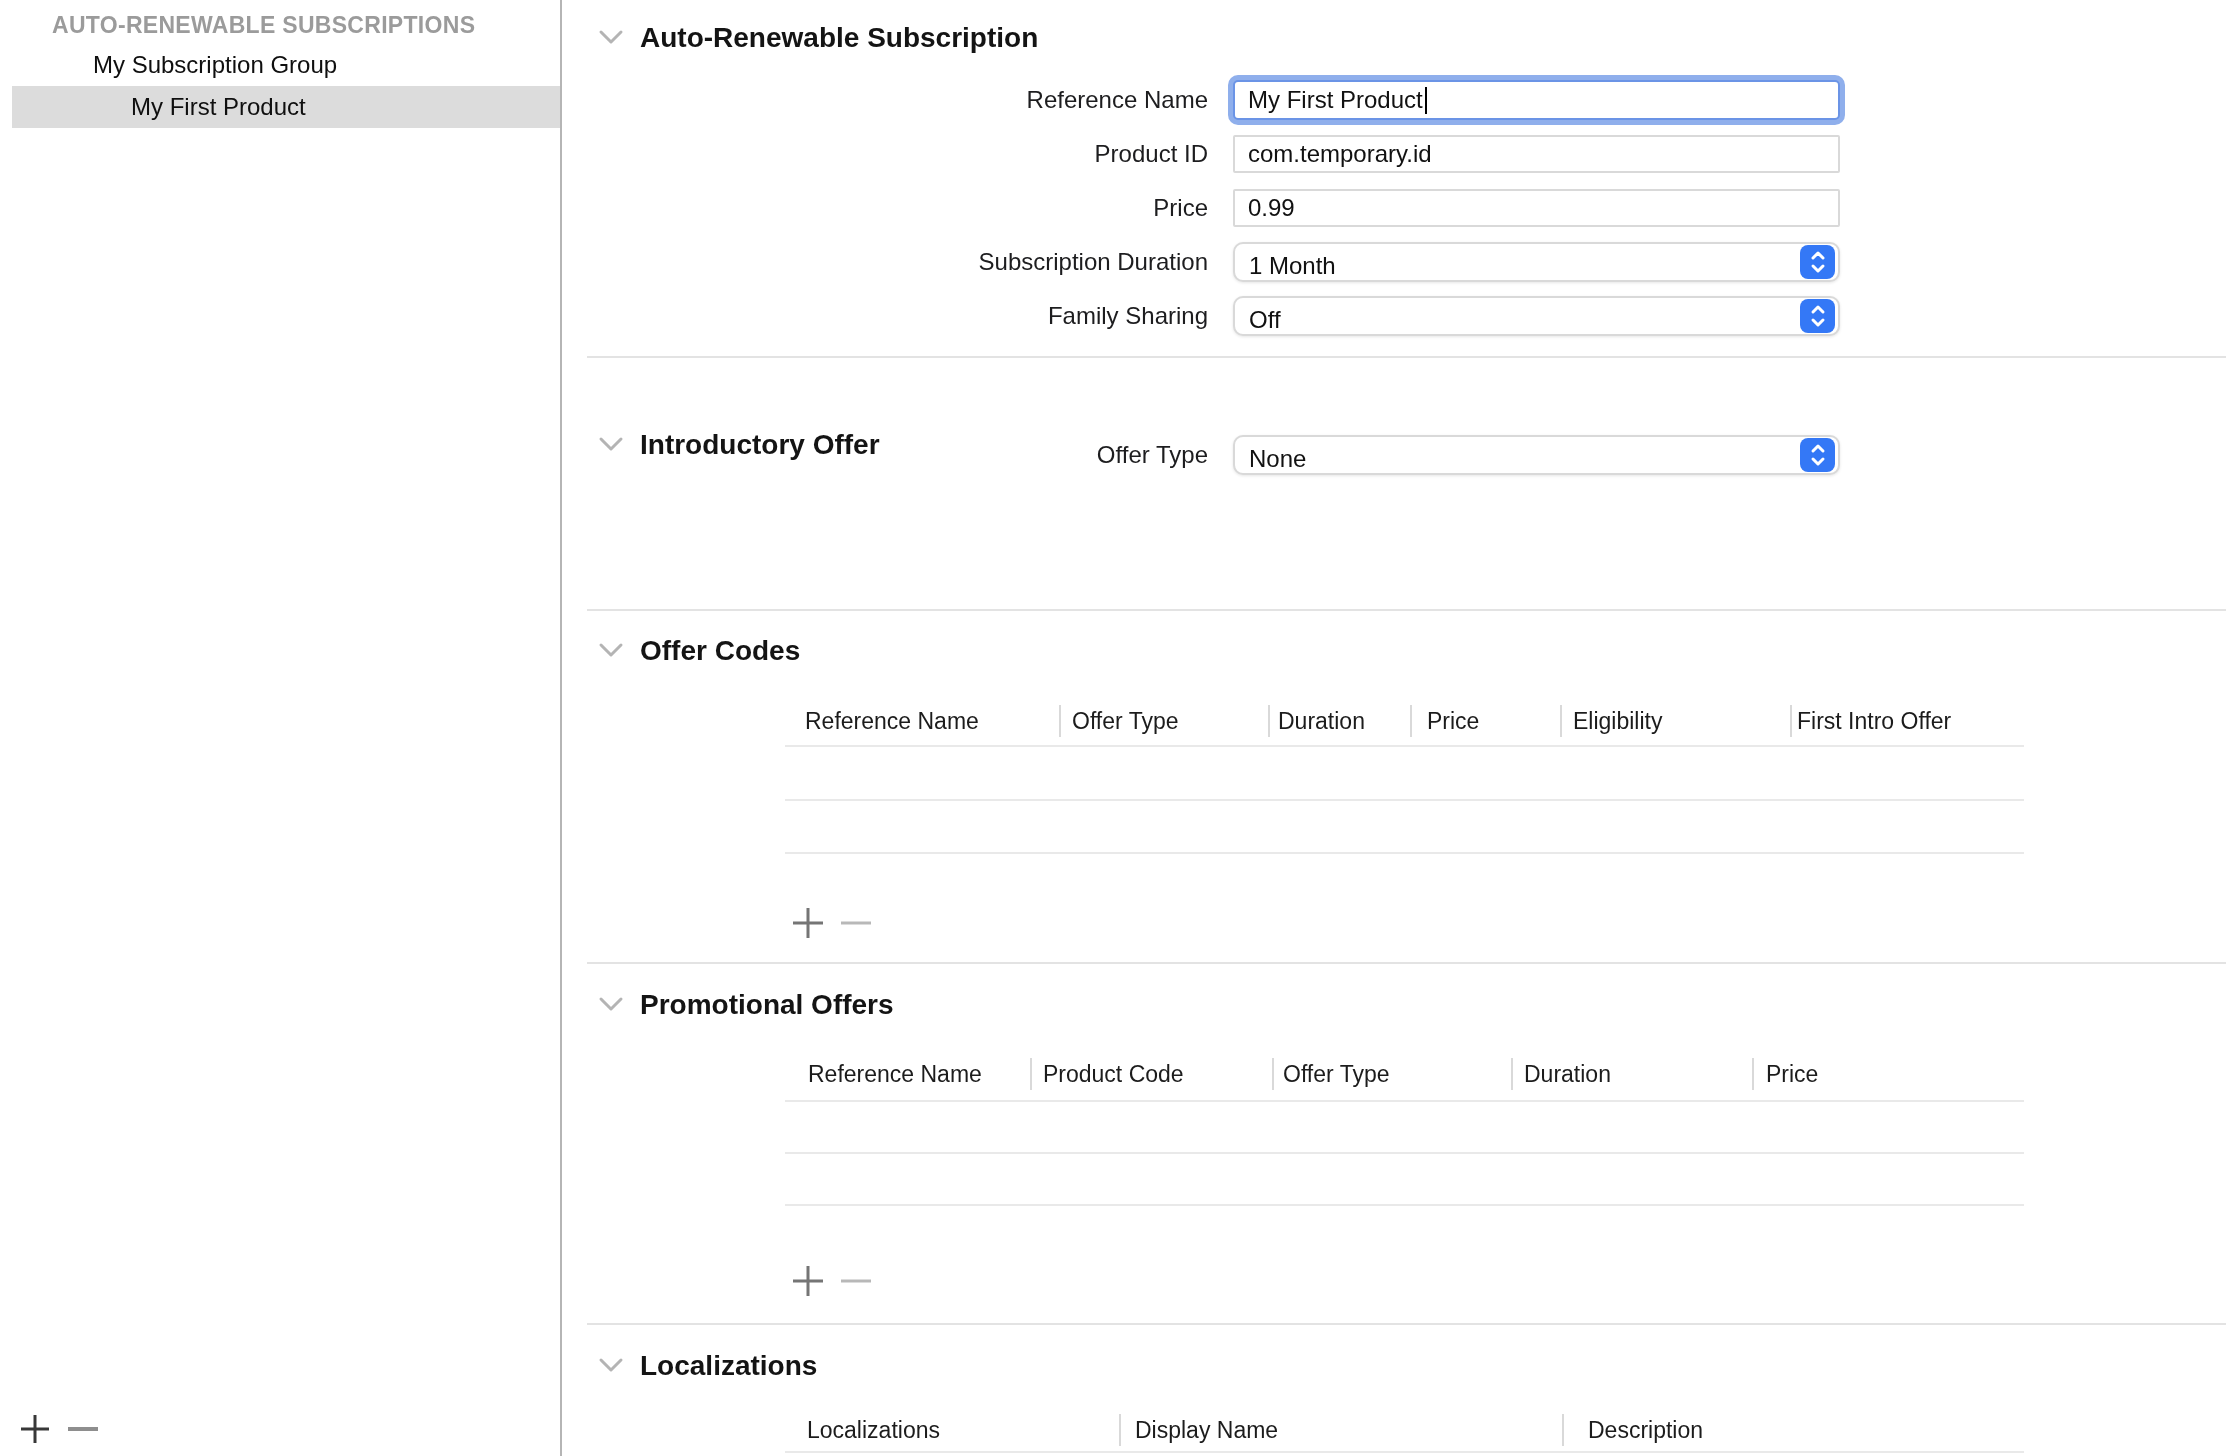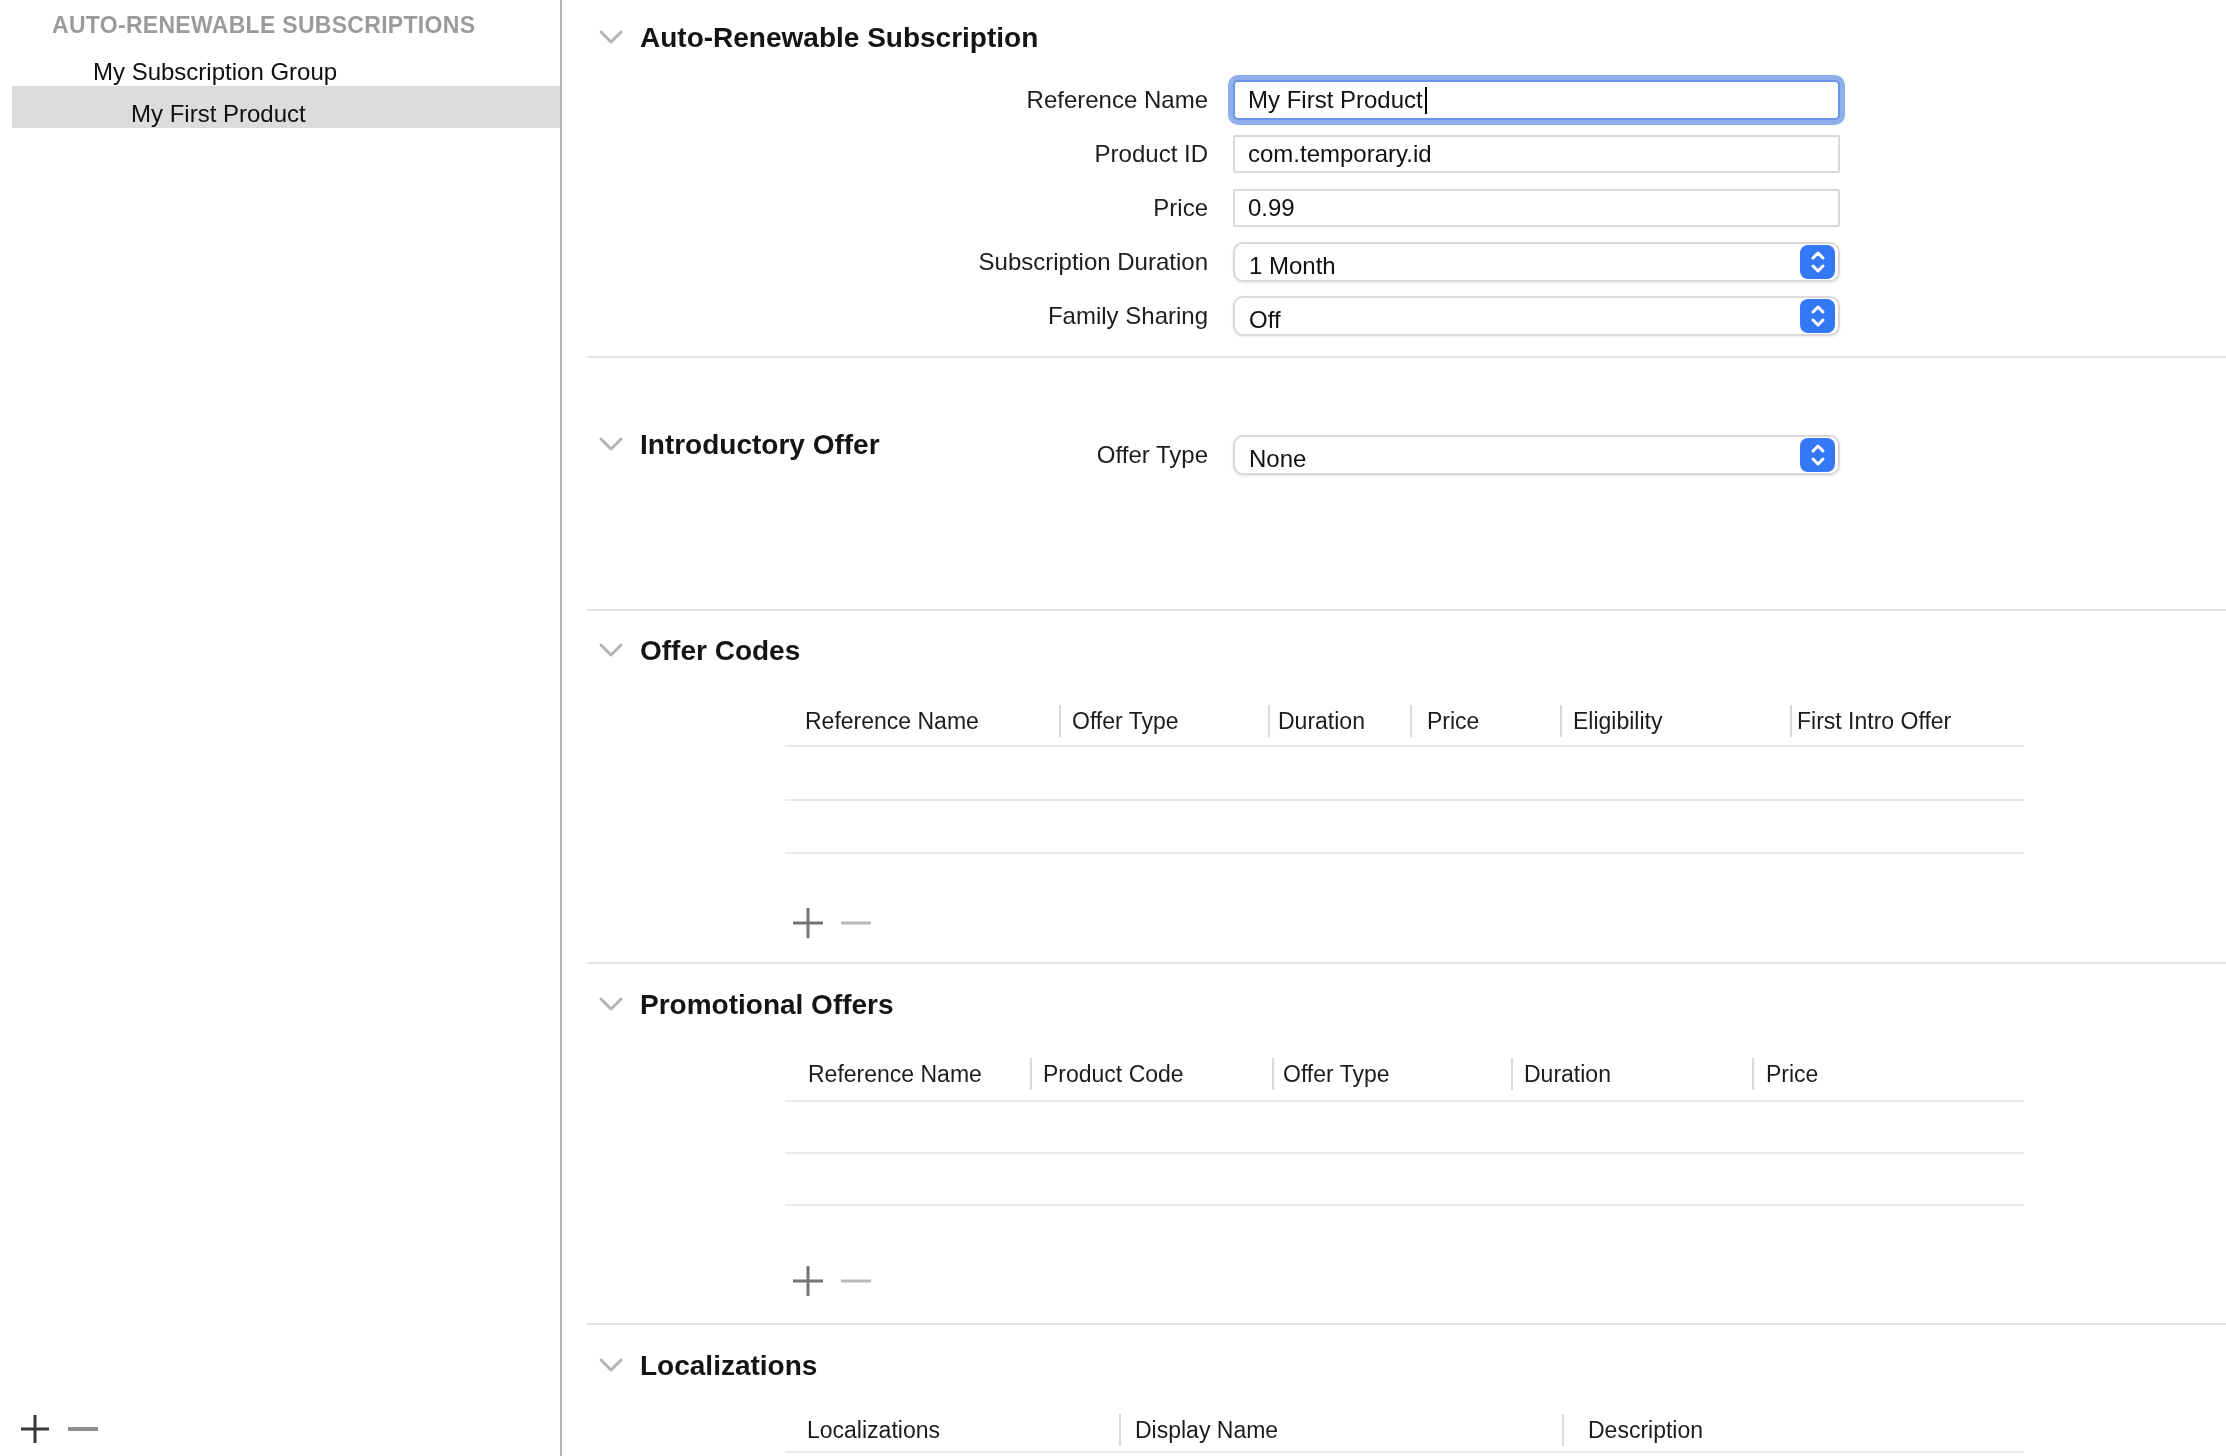--- a/index.html
+++ b/index.html
@@ -6,21 +6,21 @@
   html,body { width:2226px; height:1456px; }
   body {
     position:relative; overflow:hidden; background:#ffffff;
     font-family:"Liberation Sans", sans-serif; color:#141414;
     -webkit-font-smoothing:antialiased;
   }
 
   
   #sidebar { position:absolute; left:0; top:0; width:550px; height:1456px; background:#fff; border-right:2px solid #b5b5b5;margin-left:12px; }
   .sb-group-header { position:absolute; left:40px; top:12px; font-size:23px; font-weight:700; color:#9b9b9b; letter-spacing:.3px; white-space:nowrap; }
-  .sb-item { position:absolute; left:0; right:0; height:42px; display:flex; align-items:flex-end; font-size:24px; color:#0f0f0f; white-space:nowrap; cursor:default; }
+  .sb-item { position:absolute; left:0; right:0; height:42px; display:flex; align-items:center; font-size:24px; color:#0f0f0f; white-space:nowrap; cursor:default; }
   .sb-item.lvl1 { padding-left:81px; top:44px; }
   .sb-item.lvl2 { padding-left:119px; top:86px; }
   .sb-item.selected { background:#dcdcdc; }
   .sb-actions { position:absolute; left:6px; top:1414px; display:flex; gap:14px; align-items:center; }
   .icon-btn { width:34px; height:34px; display:flex; align-items:center; justify-content:center; background:transparent; border:none; }
 
   
   .hr { position:absolute; left:587px; width:1639px; height:2px; background:#e3e3e3; }
   .section-header { position:absolute; left:598px; height:34px; display:flex; align-items:center; gap:16px; }
   .section-title { font-size:28px; font-weight:700; color:#141414; white-space:nowrap; }

